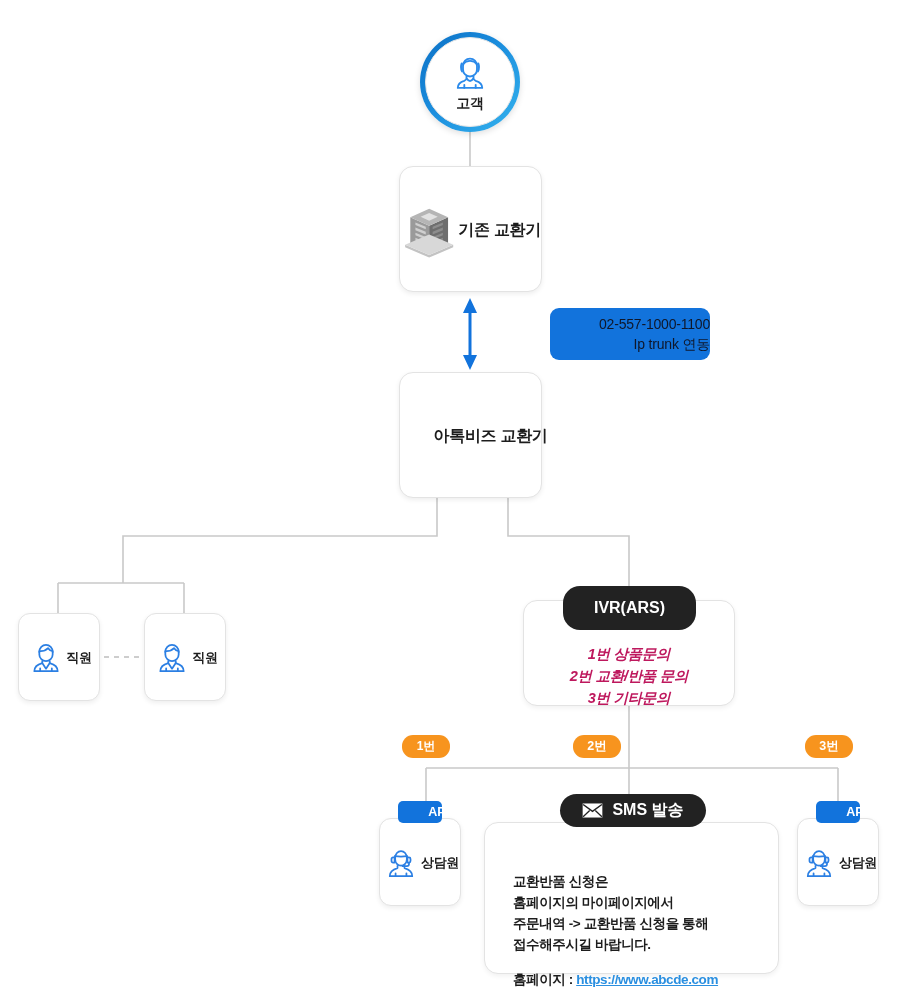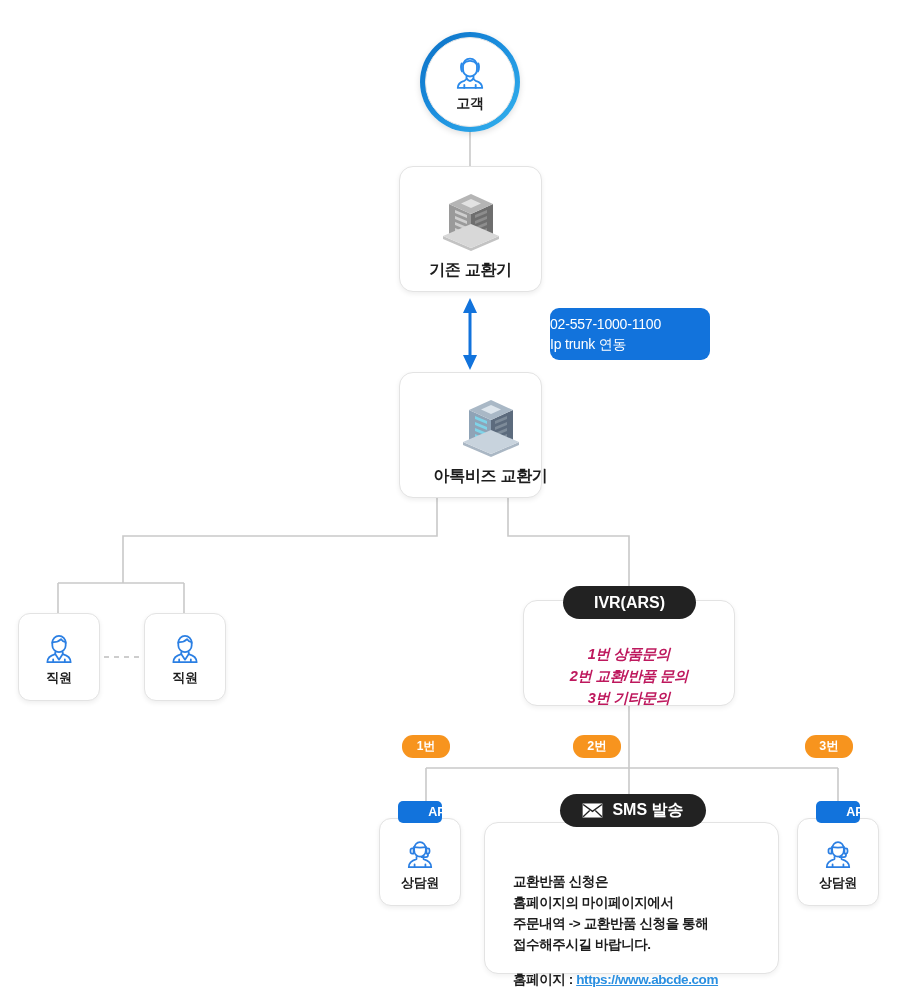--- a/index.html
+++ b/index.html
@@ -24,21 +24,21 @@
   }
 
   
   .card {
     position: absolute;
     background: #ffffff;
     border: 1px solid #e3e3e3;
     border-radius: 14px;
     box-shadow: 0 2px 5px rgba(0,0,0,0.07);
     display: flex;
-    flex-direction: column;
+    flex-direction: row;
     align-items: center;
     justify-content: center;
   }
   .card-label {
     font-weight: bold;
     color: #1d1d1d;
     letter-spacing: -0.3px;
     white-space: nowrap;
     text-align: right;
   }
@@ -110,28 +110,28 @@
     color: #1d1d1d;
     line-height: 21px;
     letter-spacing: -0.4px;
   }
   .sms-body .spacer { height: 14px; }
   .link { color: #2a8fe0; font-weight: bold; }
 
   .badge-note {
     position: absolute;
     background: #1273dc;
-    color: #ffffff;
+    color: #0f172a;
     border-radius: 9px;
     font-size: 14px;
     line-height: 20px;
     text-align: center;
     display: flex;
     flex-direction: column;
-    align-items: flex-start;
+    align-items: flex-end;
     justify-content: center;
     letter-spacing: -0.2px;
   }
   .badge-note b { font-weight: normal; }
 </style>
 </head>
 <body>
 
 <div id="stage">
 
@@ -259,21 +259,21 @@
     <div class="card-label" style="font-size:13px; margin-top:1px">직원</div>
   </div>
 
   <div class="textbox" style="left:523px; top:600px; width:212px; height:106px;">
     <div class="ivr-list">
       <div>1번  상품문의</div>
       <div>2번  교환/반품 문의</div>
       <div>3번  기타문의</div>
     </div>
   </div>
-  <div class="pill pill-dark" style="left:563px; top:586px; width:133px; height:33px; font-size:16px;">
+  <div class="pill pill-dark" style="left:563px; top:586px; width:133px; height:44px; font-size:16px;">
     <span>IVR(ARS)</span>
   </div>
 
   <div class="pill pill-orange" style="left:402px; top:735px; width:48px; height:23px; font-size:12px;">
     <span>1번</span>
   </div>
   <div class="pill pill-orange" style="left:573px; top:735px; width:48px; height:23px; font-size:12.5px;">
     <span>2번</span>
   </div>
   <div class="pill pill-orange" style="left:805px; top:735px; width:48px; height:23px; font-size:12.5px;">

